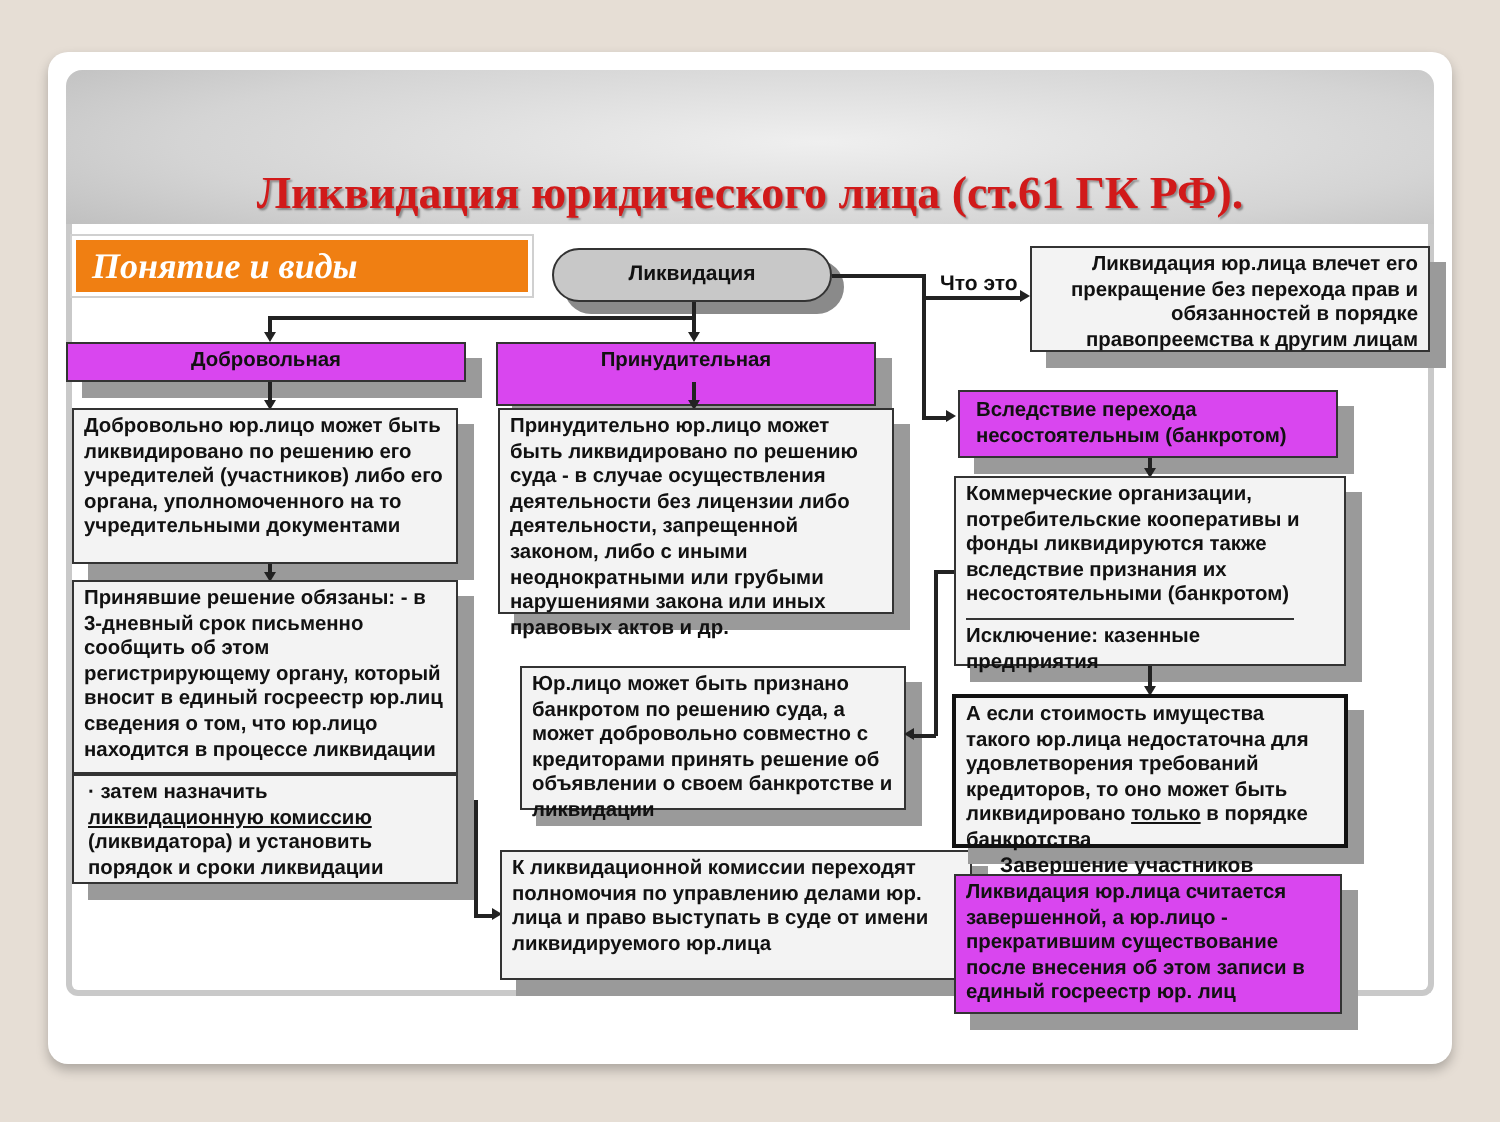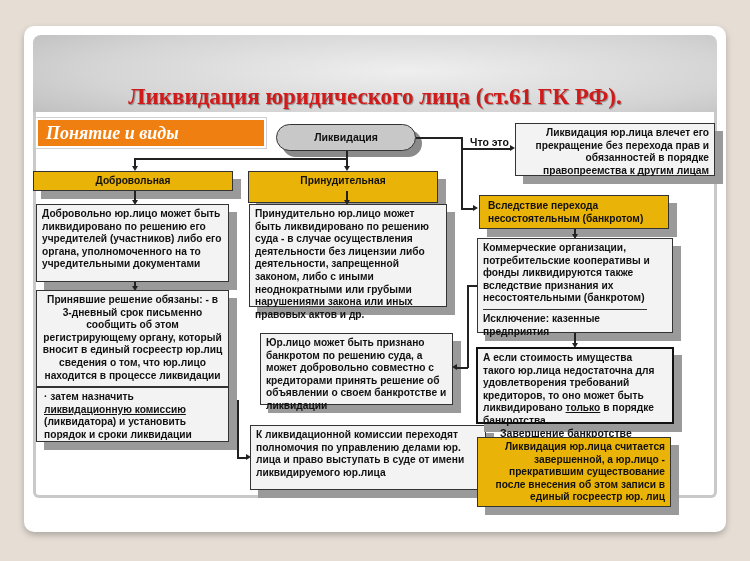--- a/index.html
+++ b/index.html
@@ -35,21 +35,21 @@
     background: #f07f12; border: 2px solid #fff; outline: 1px solid #d0d0d0;
     color: #fff; font-family: "Liberation Serif", serif; font-style: italic; font-weight: bold;
     font-size: 18px; padding: 3px 8px;
   }
   .box {
     position: absolute; border: 1.5px solid #333; background: #f3f3f3;
     font-size: 10.2px; font-weight: bold; color: #111; line-height: 12.6px;
     padding: 3px 5px;
     box-shadow: 8px 8px 0 #9a9a9a;
   }
-  .box.gray { background: #eab308; }
+  .box.gray { background: #d946ef; }
   .box.center { text-align: center; }
   .box.thick { border: 2px solid #111; }
   .pill {
     position: absolute; left: 276px; top: 124px; width: 140px; height: 27px;
     background: #c8c8c8; border: 1.5px solid #333; border-radius: 14px;
     box-shadow: 6px 6px 0 #8a8a8a;
     font-size: 10.5px; font-weight: bold; text-align: center; line-height: 24px; color: #111;
   }
   .label {
     position: absolute; font-size: 10.5px; font-weight: bold; color: #111;
@@ -93,21 +93,21 @@
 <div class="box" style="left:515px;top:123px;width:200px;height:53px;text-align:right;">Ликвидация юр.лица влечет его прекращение без перехода прав и обязанностей в порядке правопреемства к другим лицам</div>
 
 <div class="box gray center" style="left:33px;top:171px;width:200px;height:20px;">Добровольная</div>
 <div class="line" style="left:134px;top:191px;width:1.5px;height:10px;"></div>
 <div class="arrow down" style="left:132px;top:200px;"></div>
 <div class="box" style="left:36px;top:204px;width:193px;height:78px;">Добровольно юр.лицо может быть ликвидировано по решению его учредителей (участников) либо его органа, уполномоченного на то учредительными документами</div>
 <div class="line" style="left:134px;top:282px;width:1.5px;height:6px;"></div>
 <div class="arrow down" style="left:132px;top:286px;"></div>
 
 <div class="box" style="left:36px;top:290px;width:193px;height:152px;padding:3px 5px;">
-  <div style="height:93px;text-align:center;">Принявшие решение обязаны: - в 3-дневный срок письменно сообщить об этом регистрирующему органу, который вносит в единый госреестр юр.лиц сведения о том, что юр.лицо находится в процессе ликвидации</div>
+  <div style="height:93px;">Принявшие решение обязаны: - в 3-дневный срок письменно сообщить об этом регистрирующему органу, который вносит в единый госреестр юр.лиц сведения о том, что юр.лицо находится в процессе ликвидации</div>
 </div>
 <div class="divider-line" style="left:36px;top:386px;width:193px;"></div>
 <div style="position:absolute;left:44px;top:391px;width:182px;font-size:10.2px;font-weight:bold;line-height:12.6px;color:#111;">
   <span>· затем назначить</span><br>
   <span class="u">ликвидационную комиссию</span>
   <span>(ликвидатора) и установить порядок и сроки ликвидации</span>
 </div>
 
 <div class="line" style="left:237px;top:400px;width:1.5px;height:58px;"></div>
 <div class="line" style="left:237px;top:457px;width:10px;height:1.5px;"></div>
@@ -138,15 +138,15 @@
 
 <div class="line" style="left:574px;top:333px;width:1.5px;height:12px;"></div>
 <div class="arrow down" style="left:572px;top:343px;"></div>
 
 <div class="box thick" style="left:476px;top:347px;width:198px;height:77px;">
   <span>А если стоимость имущества такого юр.лица недостаточна для удовлетворения требований кредиторов, то оно может быть ликвидировано</span>
   <span class="u">только</span>
   <span>в порядке банкротства</span>
 </div>
 
-<div class="label" style="left:500px;top:427px;">Завершение банкротстве</div>
+<div class="label" style="left:500px;top:427px;">Завершение участников</div>
 
-<div class="box gray" style="left:477px;top:437px;width:194px;height:70px;text-align:right;">Ликвидация юр.лица считается завершенной, а юр.лицо - прекратившим существование после внесения об этом записи в единый госреестр юр. лиц</div>
+<div class="box gray" style="left:477px;top:437px;width:194px;height:70px;">Ликвидация юр.лица считается завершенной, а юр.лицо - прекратившим существование после внесения об этом записи в единый госреестр юр. лиц</div>
 
 </body></html>

